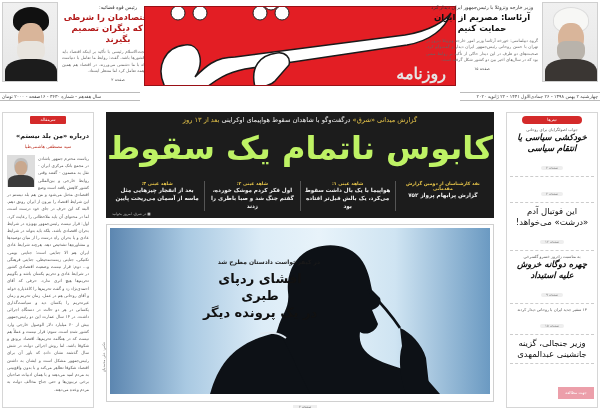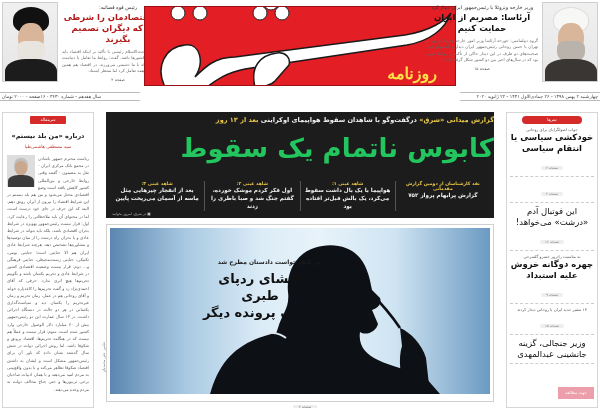--- a/index.html
+++ b/index.html
@@ -28,53 +28,53 @@
   .top-left { left: 62px; }
   .top-right { right: 62px; }
   .kicker-small { font-size: 5px; color: #333; margin-bottom: 2px; }
   .top-head { font-size: 8.5px; font-weight: bold; color: #111; line-height: 11px; }
   .top-head.red { color: #b31b1b; }
   .top-body { font-size: 4.2px; color: #666; line-height: 6.4px; text-align: justify; margin-top: 4px; }
   .page-ref { font-size: 4px; color: #555; margin-top: 2px; text-align: center; }
 
   .logo { position: absolute; left: 144px; top: 6px; width: 312px; height: 80px; background: #e31e24; border: 1px solid #9a1016; overflow: hidden; direction: ltr; }
   .logo svg { position: absolute; inset: 0; }
-  .logo-sub { position: absolute; right: 18px; bottom: 2px; font-size: 16px; font-weight: bold; color: #fde047; font-family: "DejaVu Serif", serif; direction: rtl; }
+  .logo-sub { position: absolute; right: 9px; bottom: 2px; font-size: 16px; font-weight: bold; color: #e5e5e5; font-family: "DejaVu Serif", serif; direction: rtl; }
 
   .dateline { position: absolute; top: 92px; font-size: 4.6px; color: #444; border-bottom: 1px solid #bbb; border-top: 1px solid #bbb; padding: 1px 2px; }
   .date-left { left: 0; width: 140px; text-align: left; }
   .date-right { right: 0; width: 140px; text-align: right; }
 
   
   .col-left { position: absolute; left: 2px; top: 112px; width: 92px; height: 296px; border: 1px solid #d6d6d6; background: #fff; padding: 3px 4px; }
   .section-pill { margin: 0 auto; width: 40px; height: 8px; background: #d42a2a; color: #fff; font-size: 4.2px; text-align: center; line-height: 8px; border-radius: 1px; }
   .col-left .section-pill { width: 36px; }
-  .col-title { font-size: 6.5px; font-weight: bold; text-align: center; margin-top: 8px; }
+  .col-title { font-size: 6.5px; font-weight: bold; margin-top: 8px; }
   .col-author { font-size: 4.5px; color: #c0392b; text-align: center; margin-top: 4px; }
   .op-photo { float: left; width: 28px; height: 32px; margin: 6px 3px 2px 0; background: #ddd; position: relative; overflow: hidden; }
   .op-photo .h { position: absolute; left: 7px; top: 3px; width: 14px; height: 16px; background: #bfbfbf; border-radius: 45%; }
   .op-photo .f { position: absolute; left: 8px; top: 6px; width: 12px; height: 14px; background: #c9a88e; border-radius: 45%; }
   .op-photo .b { position: absolute; left: 1px; top: 20px; width: 26px; height: 14px; background: #3b3b3b; border-radius: 40% 40% 0 0; }
   .body-text { font-size: 4.2px; line-height: 7.2px; color: #555; text-align: justify; margin-top: 6px; }
 
   
   .col-right { position: absolute; right: 2px; top: 112px; width: 92px; height: 296px; border: 1px solid #d6d6d6; padding: 3px 3px; background: #fff; }
   .col-right .section-pill { width: 60px; border-radius: 4px; }
   .brief { text-align: center; padding: 3px 0; border-bottom: 1px dashed #ccc; }
   .brief-kicker { font-size: 4px; color: #555; }
   .brief-title { font-size: 8.5px; line-height: 11px; color: #111; }
-  .brief-title.bold { font-weight: bold; }
+  .brief-title.bold { font-weight: bold; font-style: italic; }
   .brief-ref { display: inline-block; font-size: 3.6px; color: #888; background: #eee; padding: 0 5px; margin-top: 2px; border-radius: 2px; }
   .watermark { position: absolute; right: 3px; bottom: 8px; width: 36px; height: 12px; background: rgba(220,80,100,0.55); color: #fff; font-size: 4px; line-height: 12px; text-align: center; }
 
   
   .center-black { position: absolute; left: 106px; top: 112px; width: 388px; height: 106px; background: #1c1c1c; }
-  .lead-kicker { position: absolute; top: 4px; width: 100%; text-align: right; font-size: 6.6px; font-weight: bold; color: #f0f0f0; }
+  .lead-kicker { position: absolute; top: 4px; width: 100%; text-align: center; font-size: 6.6px; font-weight: normal; color: #f0f0f0; }
   .lead-kicker .y { color: #e8c64a; }
-  .lead-head { position: absolute; top: 16px; width: 100%; font-size: 26px; font-weight: bold; color: #22c55e; line-height: 40px; letter-spacing: -0.5px; }
+  .lead-head { position: absolute; top: 16px; width: 100%; text-align: center; font-size: 32px; font-weight: bold; color: #bef264; line-height: 40px; letter-spacing: -0.5px; }
   .witness-row { position: absolute; top: 69px; left: 4px; right: 4px; height: 30px; display: flex; flex-direction: row; }
   .witness { flex: 1; text-align: center; border-left: 1px solid #555; padding: 0 3px; }
   .witness:last-child { border-left: none; }
   .witness-label { font-size: 4.6px; color: #e8c64a; font-weight: bold; }
   .witness-text { font-size: 5.6px; color: #f2f2f2; font-weight: bold; line-height: 8px; }
   .lead-footnote { position: absolute; left: 6px; bottom: 2px; font-size: 3.6px; color: #bbb; }
 
   .photo-frame { position: absolute; left: 106px; top: 224px; width: 388px; height: 178px; border: 1px solid #d0d0d0; padding: 3px; background: #fff; }
   .photo-inner { position: relative; width: 100%; height: 166px; overflow: hidden; background: linear-gradient(90deg, #5c86b0 0%, #a9c9e2 20%, #dcecf7 40%, #e8f3fa 55%, #cfe4f2 75%, #6b9ac2 100%); }
   .photo-inner svg { position: absolute; inset: 0; }

